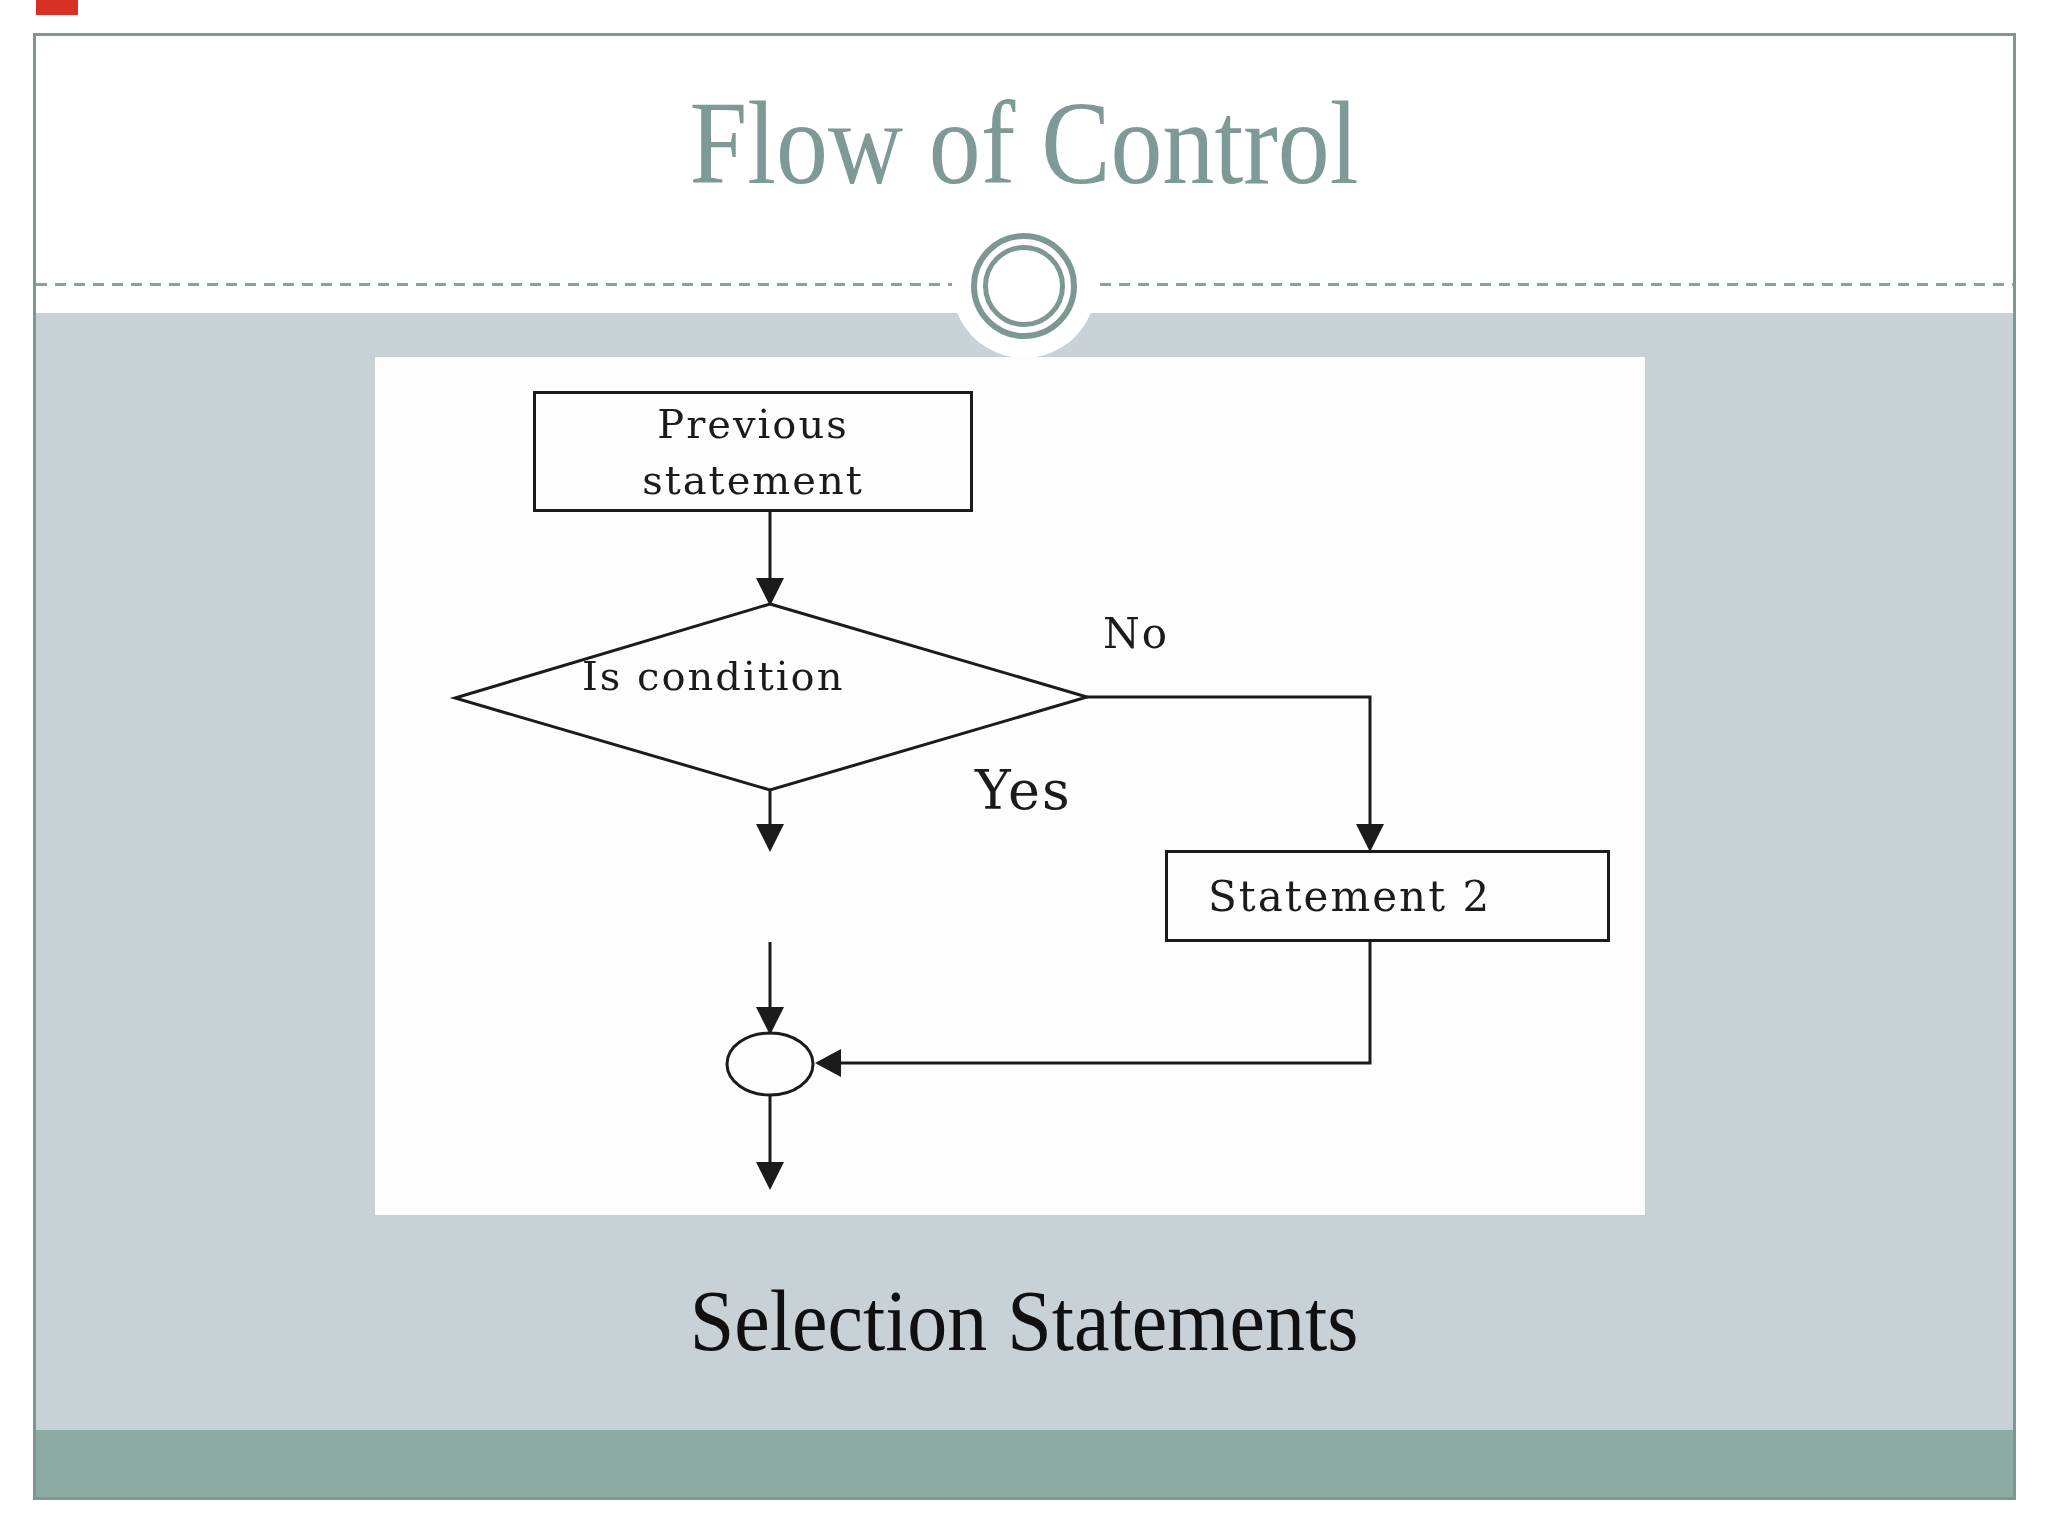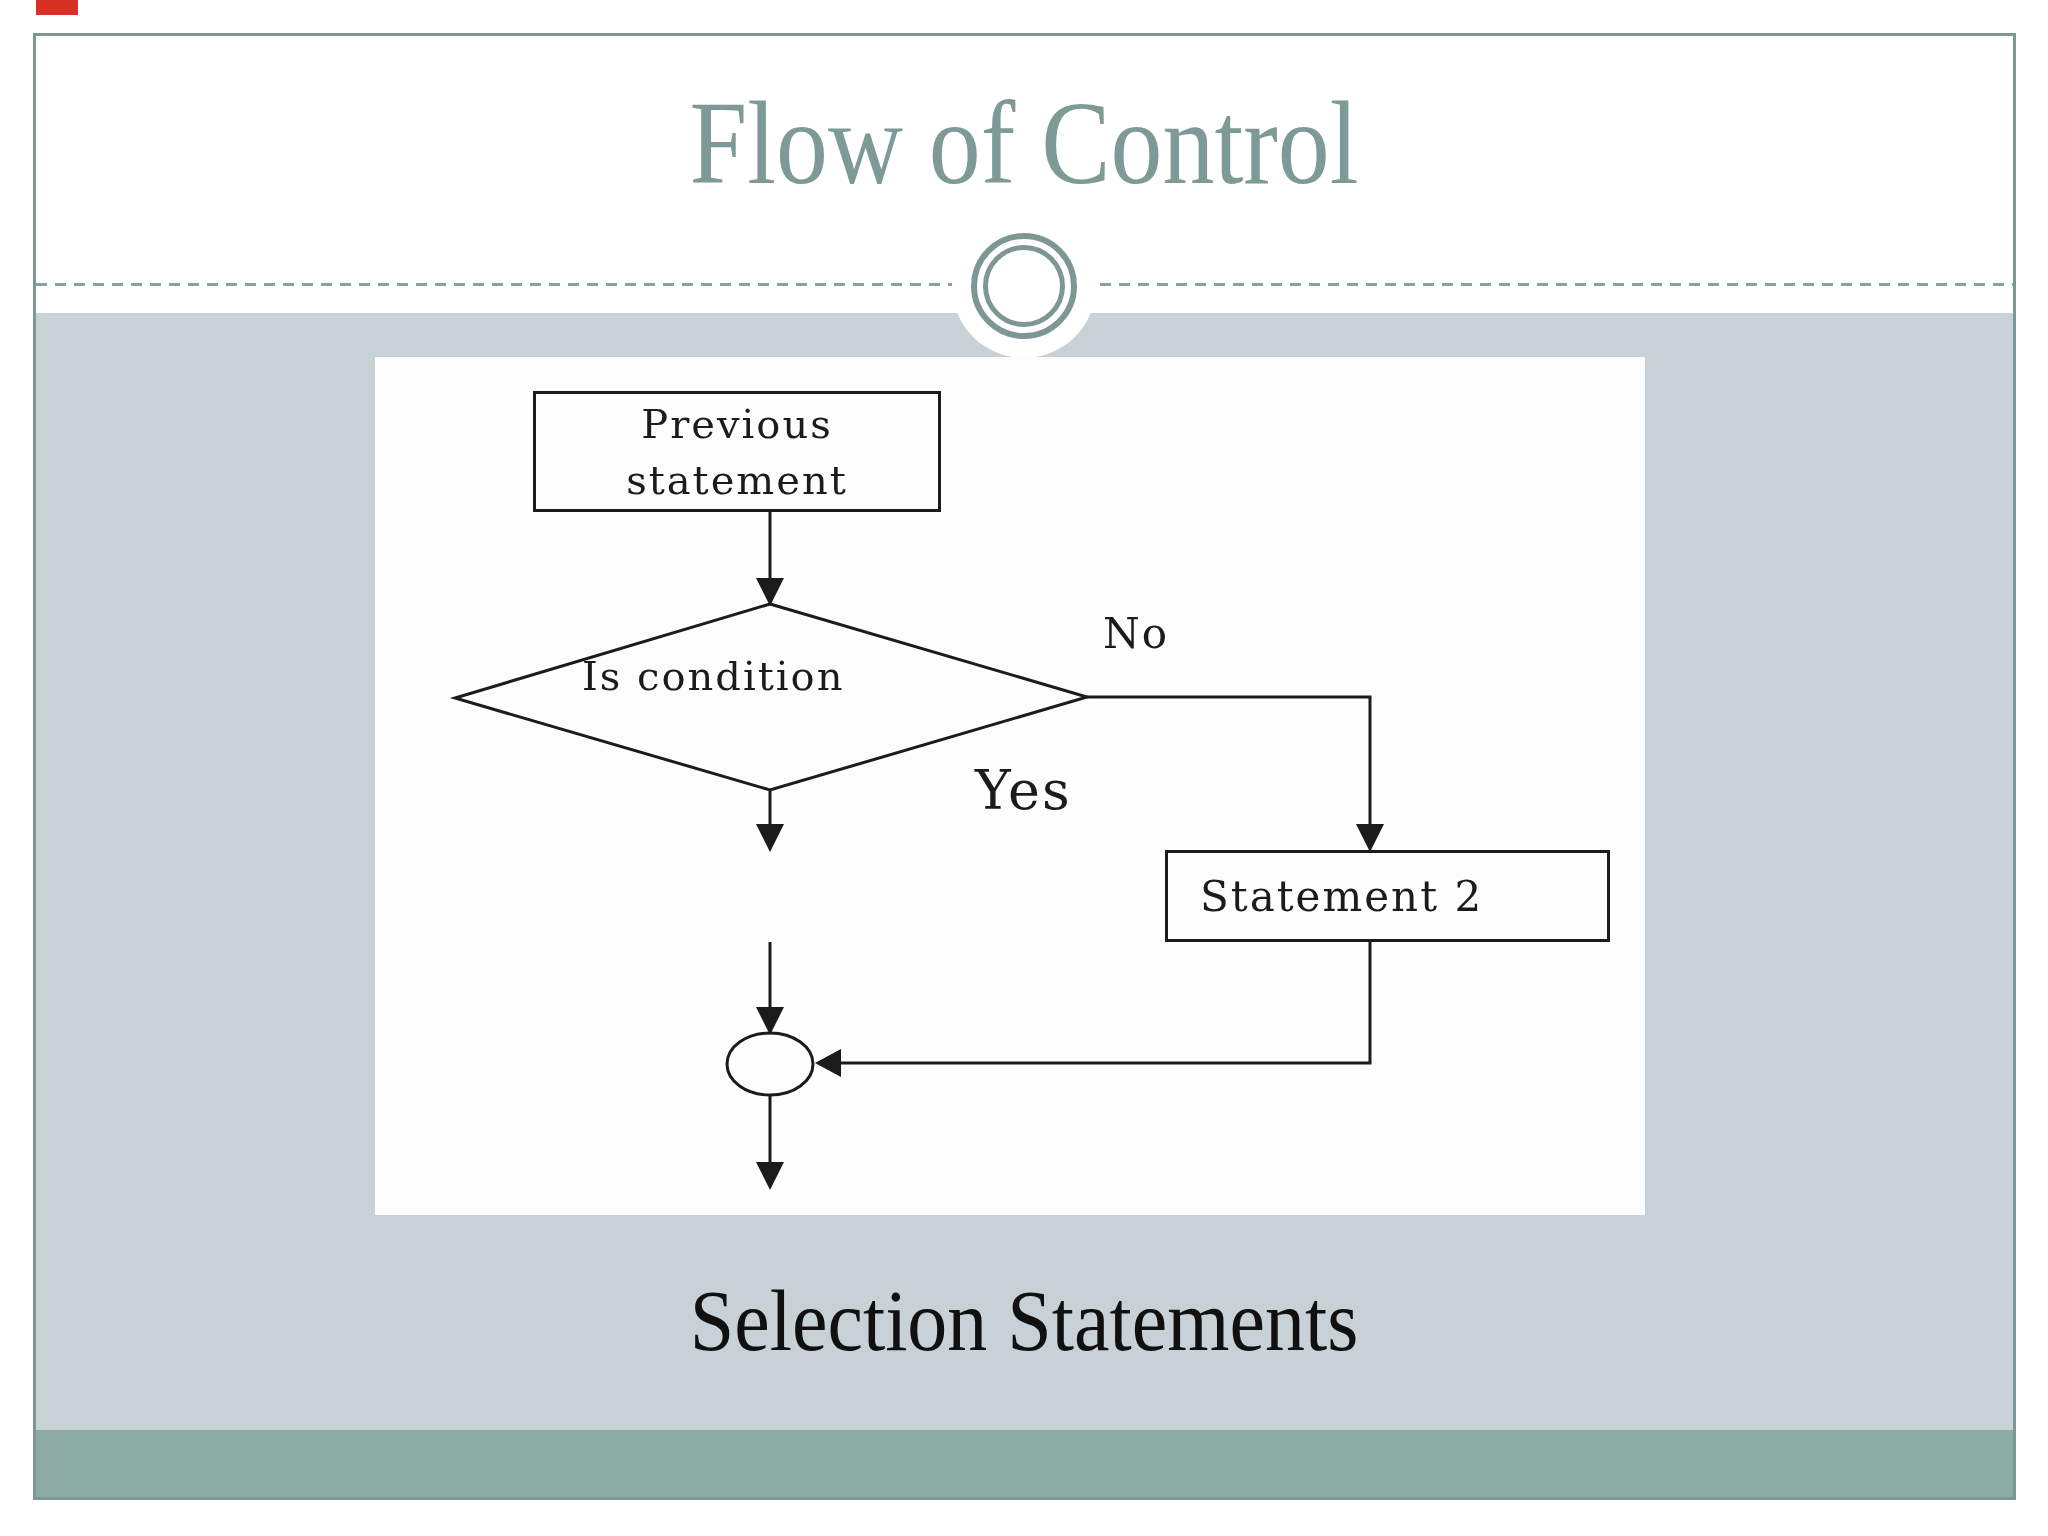--- a/index.html
+++ b/index.html
@@ -66,27 +66,27 @@
   .fc-text{
     position:absolute;color:#1b1b1b;font-family:"DejaVu Serif", serif;
     letter-spacing:2px;
   }
   .fc-box{
     position:absolute;border:3px solid #1b1b1b;box-sizing:border-box;
     background:#fdfdfd;display:flex;align-items:center;justify-content:center;
     color:#1b1b1b;font-family:"DejaVu Serif", serif;letter-spacing:2px;
   }
   .box-prev{
-    left:158px;top:34px;width:408px;height:121px;
+    left:158px;top:34px;width:440px;height:121px;
     flex-direction:column;font-size:40px;line-height:56px;
   }
   .box-s1{left:158px;top:493px;width:474px;height:92px;font-size:42px;}
   .box-s2{
     left:790px;top:493px;width:445px;height:92px;font-size:42px;
-    justify-content:flex-start;padding-left:32px;
+    justify-content:flex-start;padding-left:40px;
   }
   .diamond-text{
     left:207px;top:296px;width:360px;text-align:left;
     font-size:40px;line-height:46px;
   }
   .label-no{left:728px;top:252px;font-size:42px;}
   .label-yes{left:600px;top:402px;font-size:54px;}
 </style>
 </head>
 <body>

